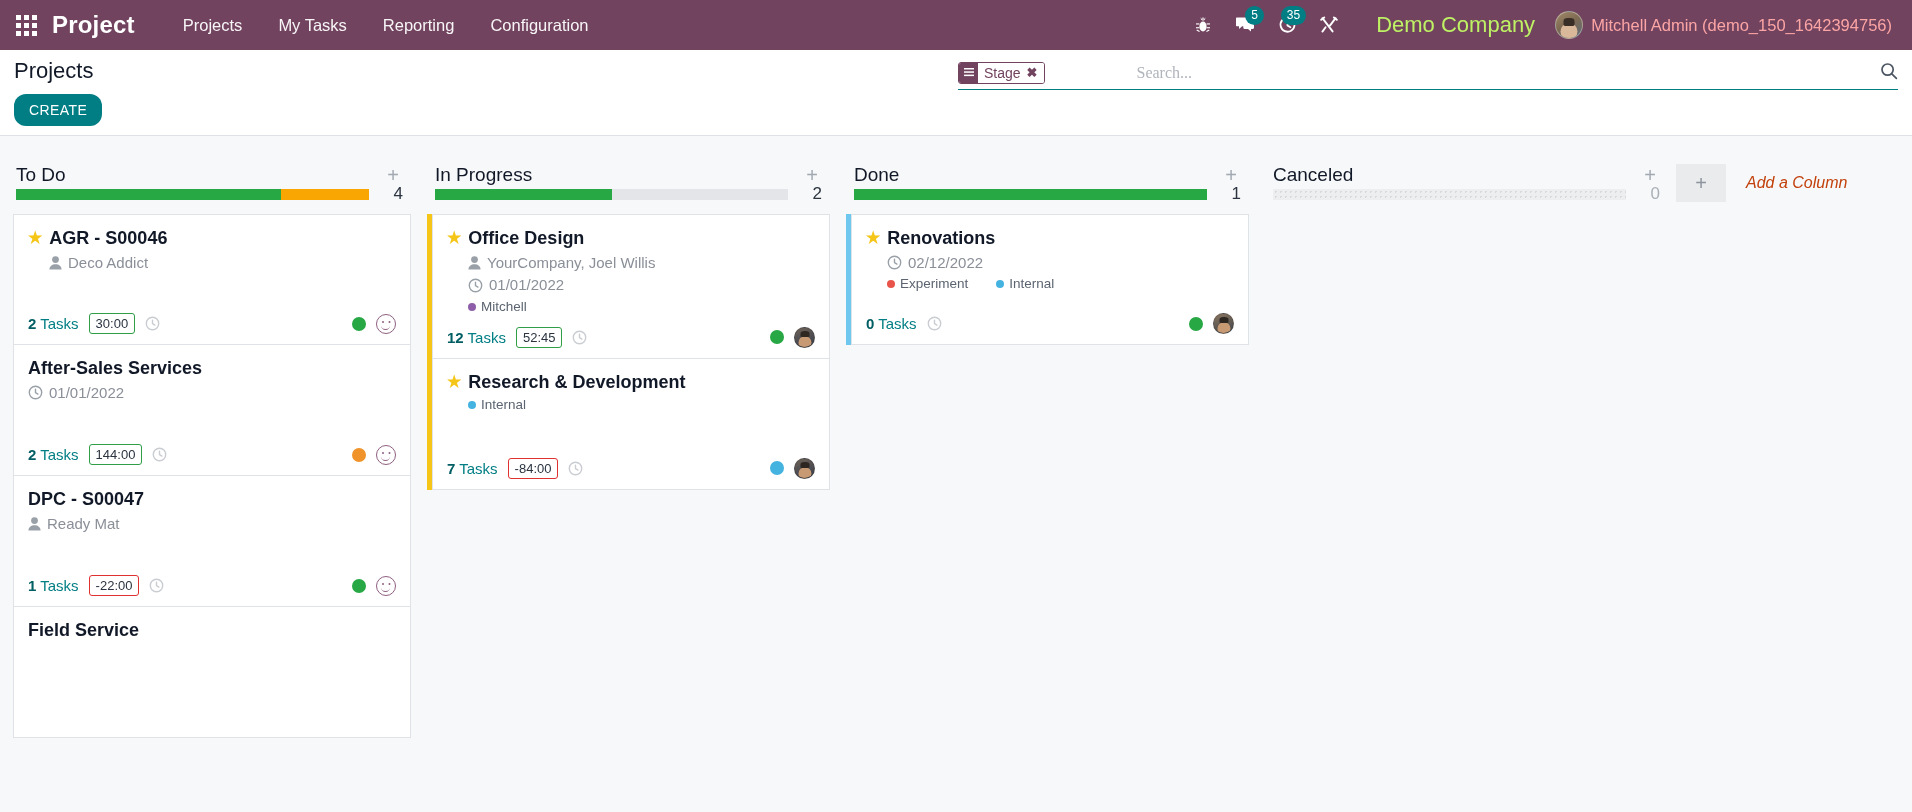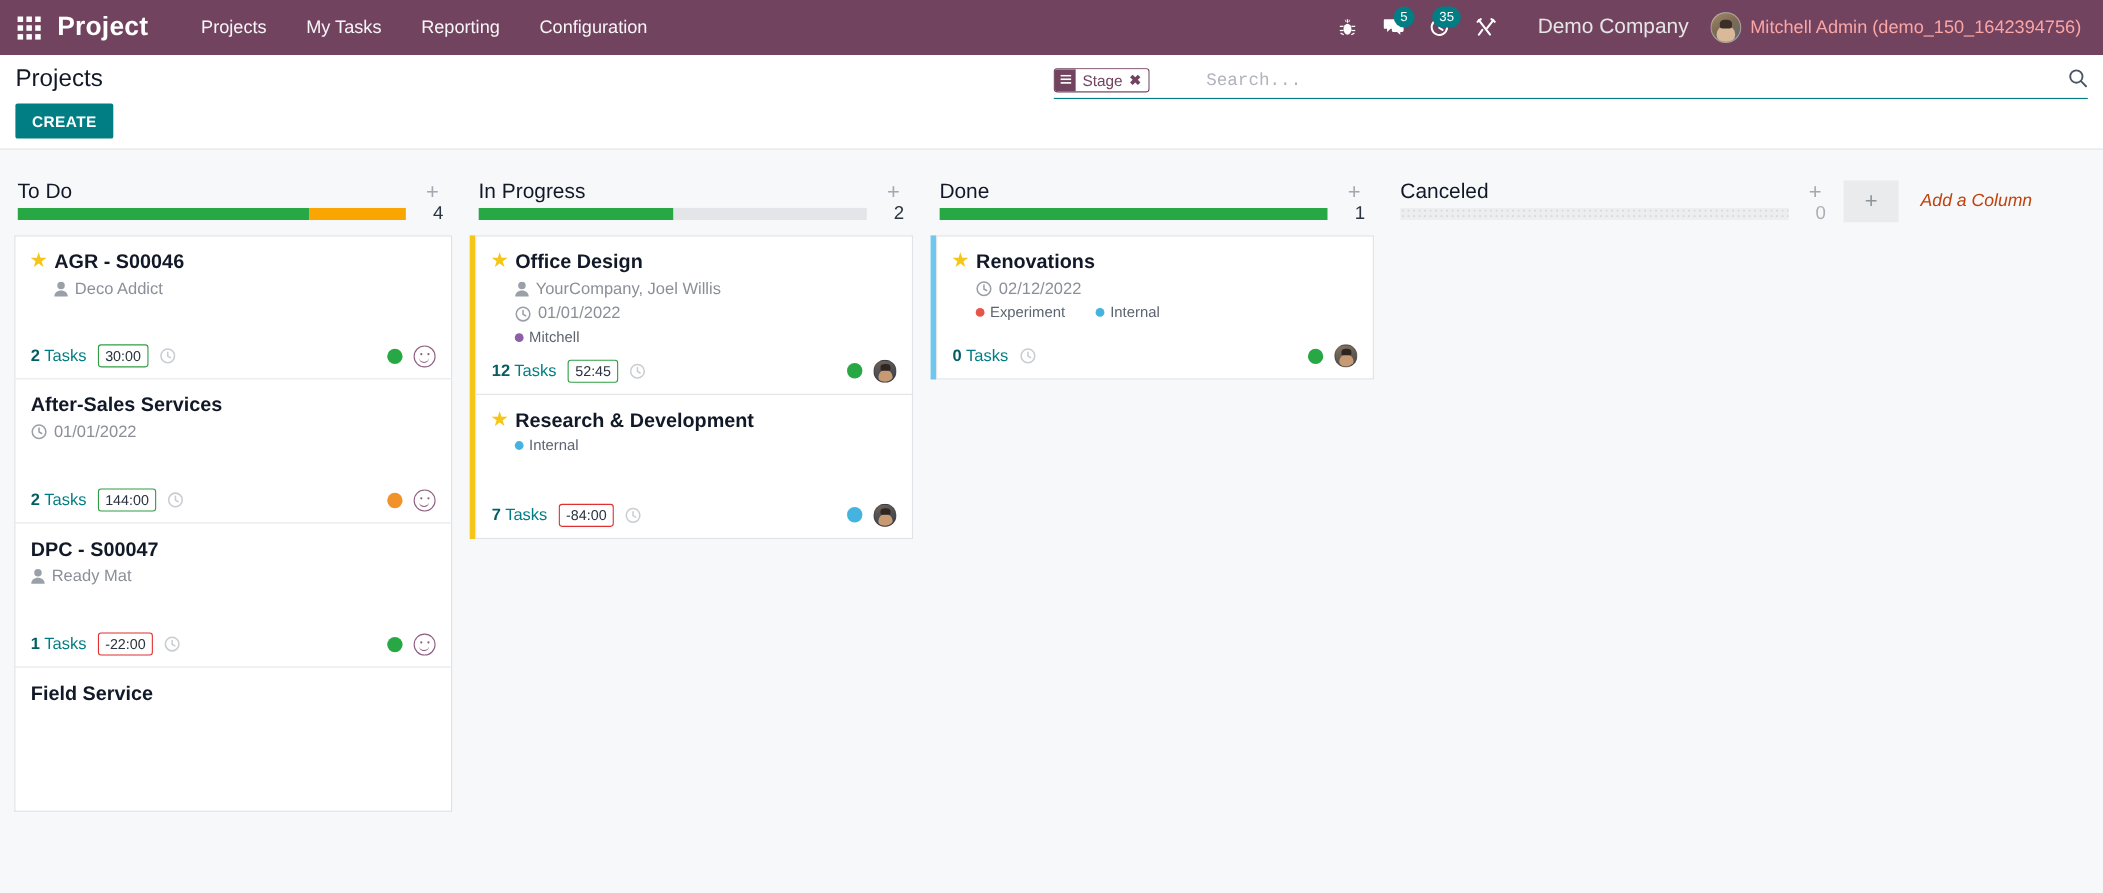--- a/index.html
+++ b/index.html
@@ -61,21 +61,21 @@
     color: #fff;
     border-radius: 10px;
     font-size: 12px;
     line-height: 1;
     padding: 3px 6px 4px;
     font-weight: 500;
     min-width: 19px;
     text-align: center;
   }
   .company-name {
-    font-size: 19px; color: #e5e5e5; padding: 0 20px 0 26px;
+    font-size: 22px; color: #bef264; padding: 0 20px 0 26px;
     white-space: nowrap; cursor: pointer;
   }
   .user-area {
     display: flex; align-items: center; gap: 8px;
     padding-right: 6px; cursor: pointer;
   }
   .avatar-nav {
     width: 28px; height: 28px; border-radius: 50%;
     background: linear-gradient(150deg,#a08a6a 0%, #7e6a52 45%, #5c6b7a 100%);
     border: 1px solid rgba(255,255,255,.35);
@@ -104,26 +104,26 @@
   .cp-left { position: absolute; left: 14px; top: 8px; }
   .page-title {
     font-size: 22px; font-weight: 400; color: #111827;
     line-height: 1.2; margin-bottom: 10px;
   }
   .create-btn {
     background: #017e84;
     color: #ffffff;
     border: none;
     font-size: 14px;
-    font-weight: bold;
+    font-weight: normal;
     letter-spacing: .4px;
     padding: 8px 15px;
     cursor: pointer;
     font-family: inherit;
-    border-radius: 2px;
+    border-radius: 12px;
   }
   .cp-right {
     position: absolute;
     left: 958px; right: 14px; top: 10px;
   }
   .searchbar {
     display: flex; align-items: center;
     border-bottom: 1px solid #017e84;
     padding-bottom: 4px;
     position: relative;
@@ -152,24 +152,25 @@
     background: #fff;
   }
   .facet-close {
     color: #71435f; font-size: 13px; font-weight: bold;
     padding: 0 6px 0 1px; display: flex; align-items: center;
     background: #fff; cursor: pointer;
   }
   .search-input {
     border: none; outline: none; flex: 1;
     font-size: 16px; color: #374151;
-    font-family: Liberation Mono, monospace;
+    font-family: Liberation Serif, serif;
     background: transparent;
     padding: 0 28px 0 2px;
     height: 22px;
+    margin-left: 40px;
   }
   .search-input::placeholder { color: #b0b4bb; }
   .search-glass {
     position: absolute; right: 0; top: 2px;
     color: #4b5563; cursor: pointer;
   }
   .cp-filters {
     display: flex; align-items: center;
     gap: 22px;
     margin-top: 14px;

